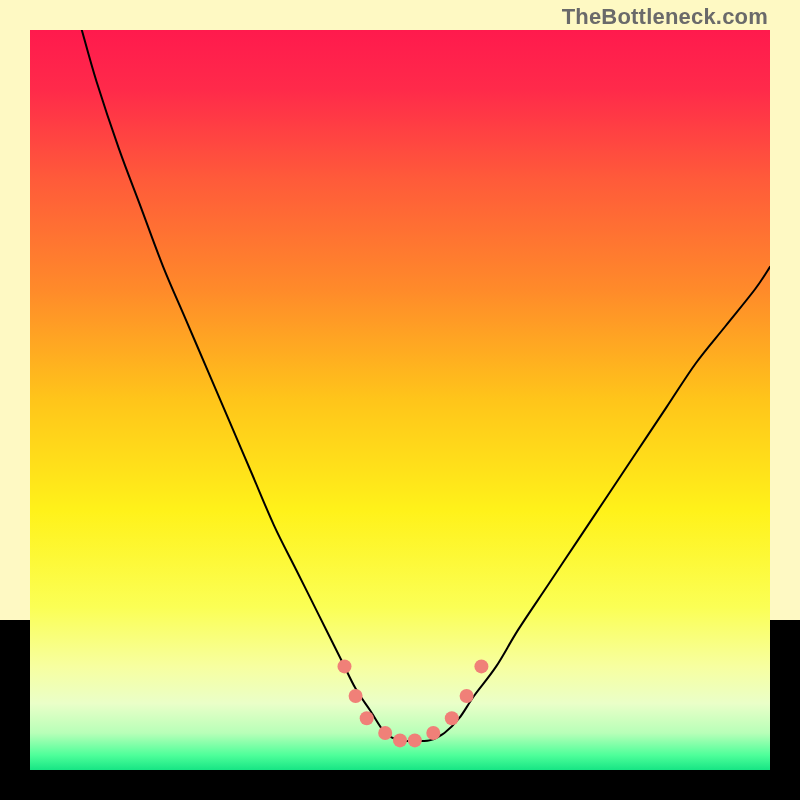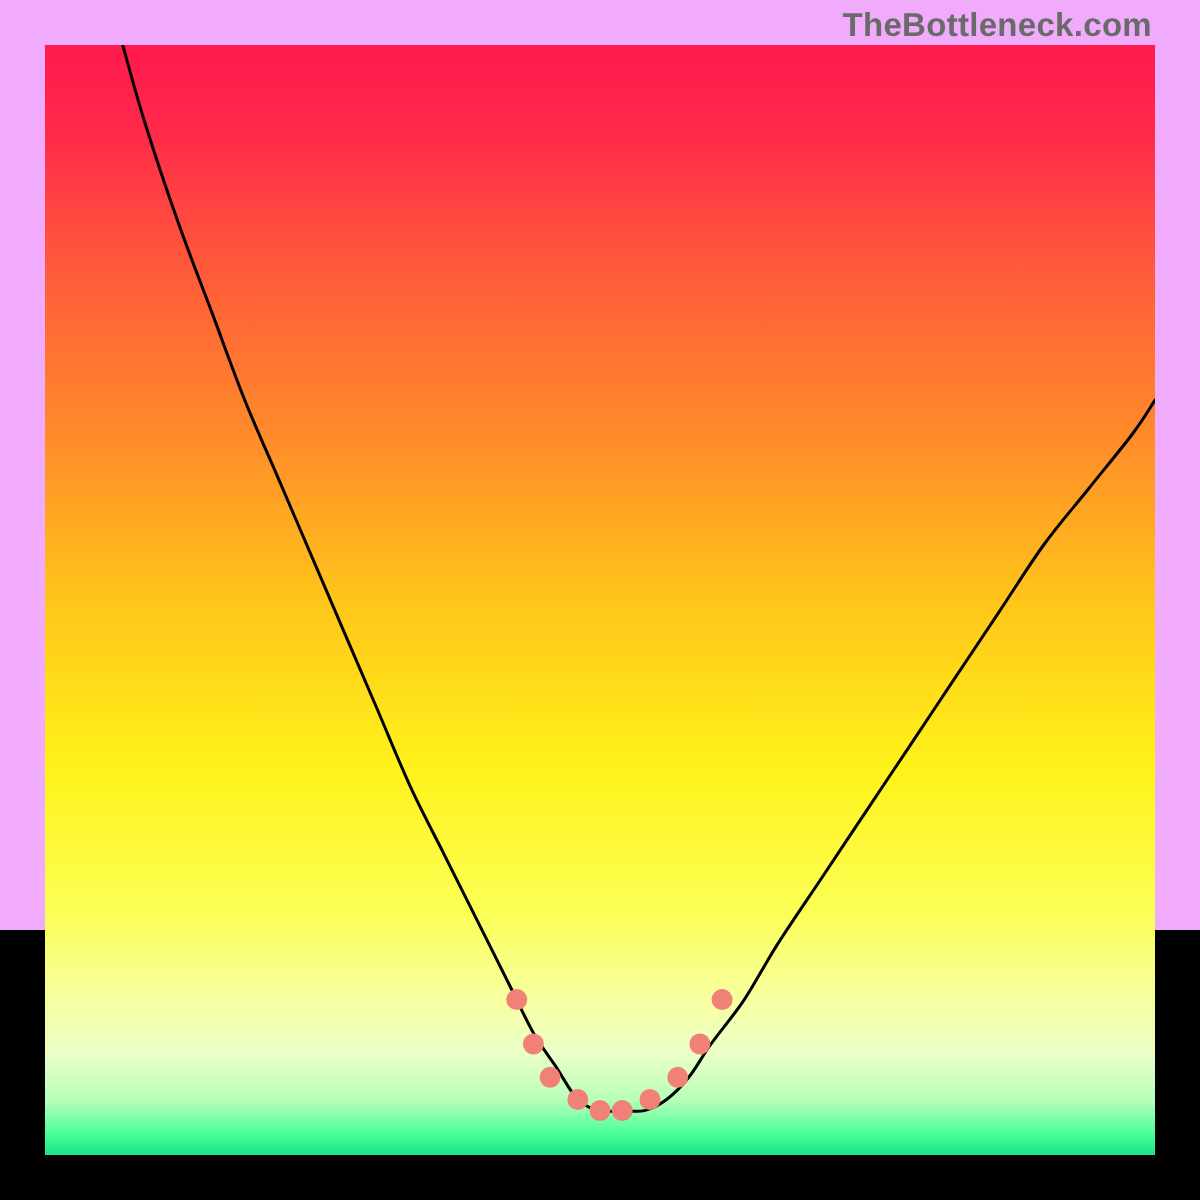--- a/index.html
+++ b/index.html
@@ -8,21 +8,21 @@
     width: 800px;
     height: 800px;
     overflow: hidden;
     background: #000;
     font-family: Arial, Helvetica, sans-serif;
   }
   .frame {
     position: absolute;
     left: 0; top: 0;
     width: 800px; height: 620px;
-    background: #f0abfc;
+    background: #fef9c3;
   }
   .plot {
     position: absolute;
     left: 30px;
     top: 30px;
     width: 740px;
     height: 740px;
     overflow: hidden;
   }
   .watermark {

